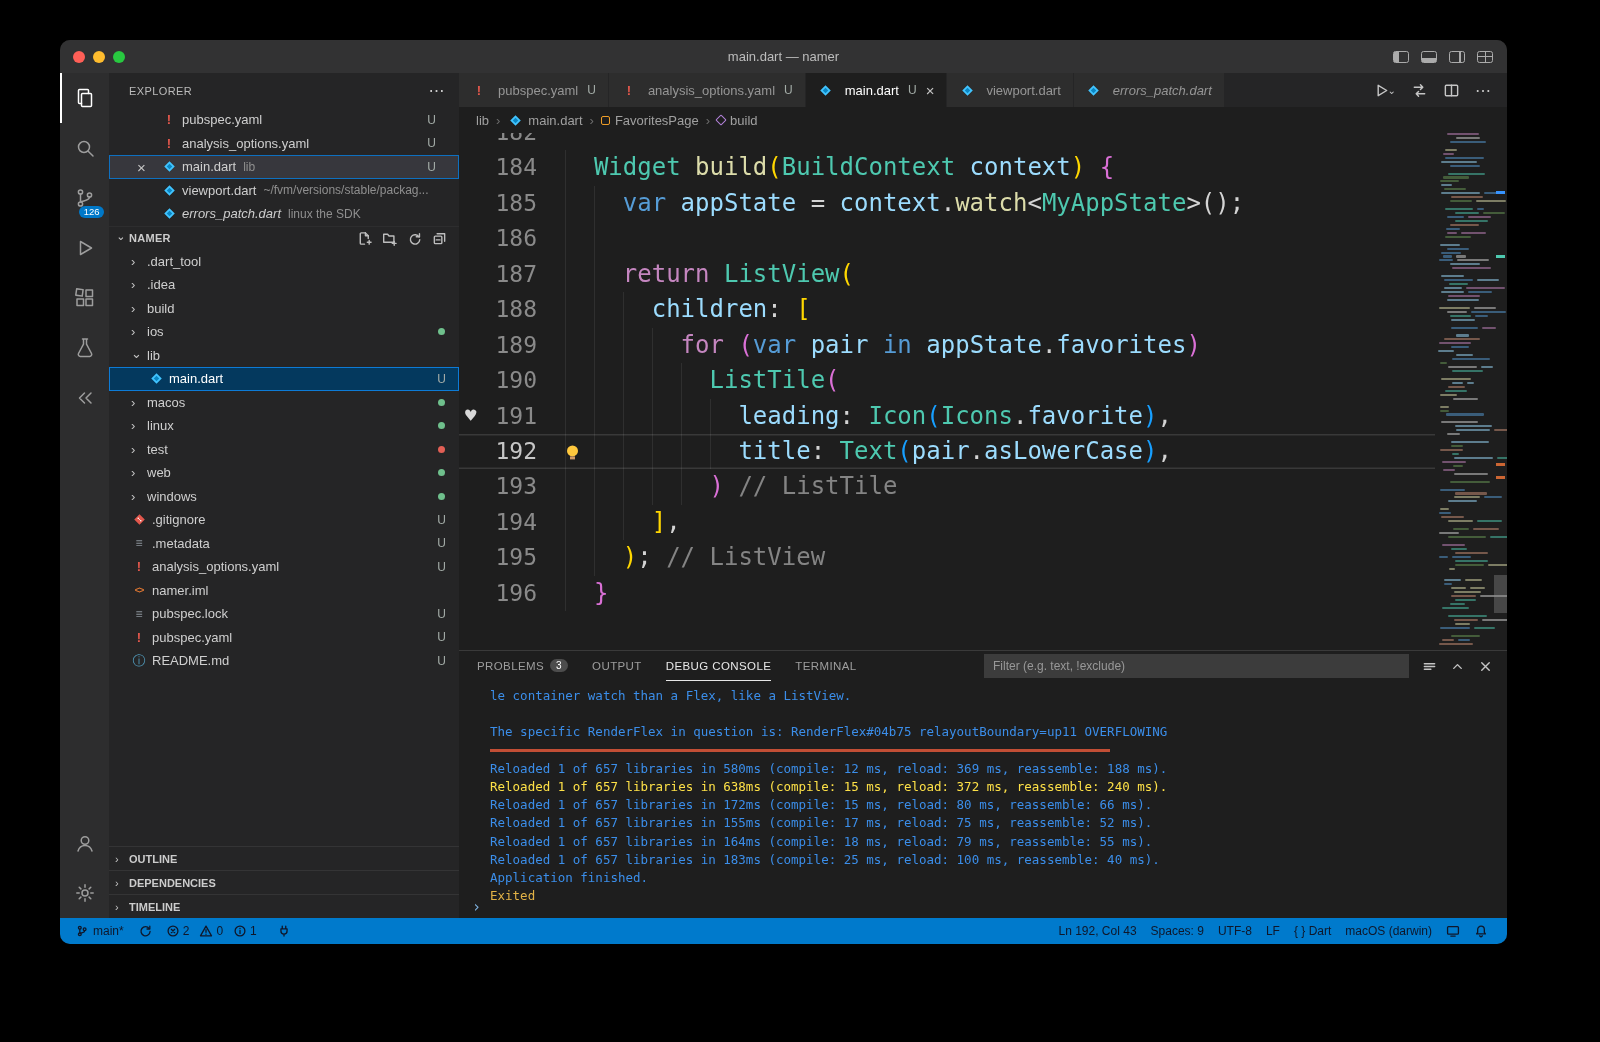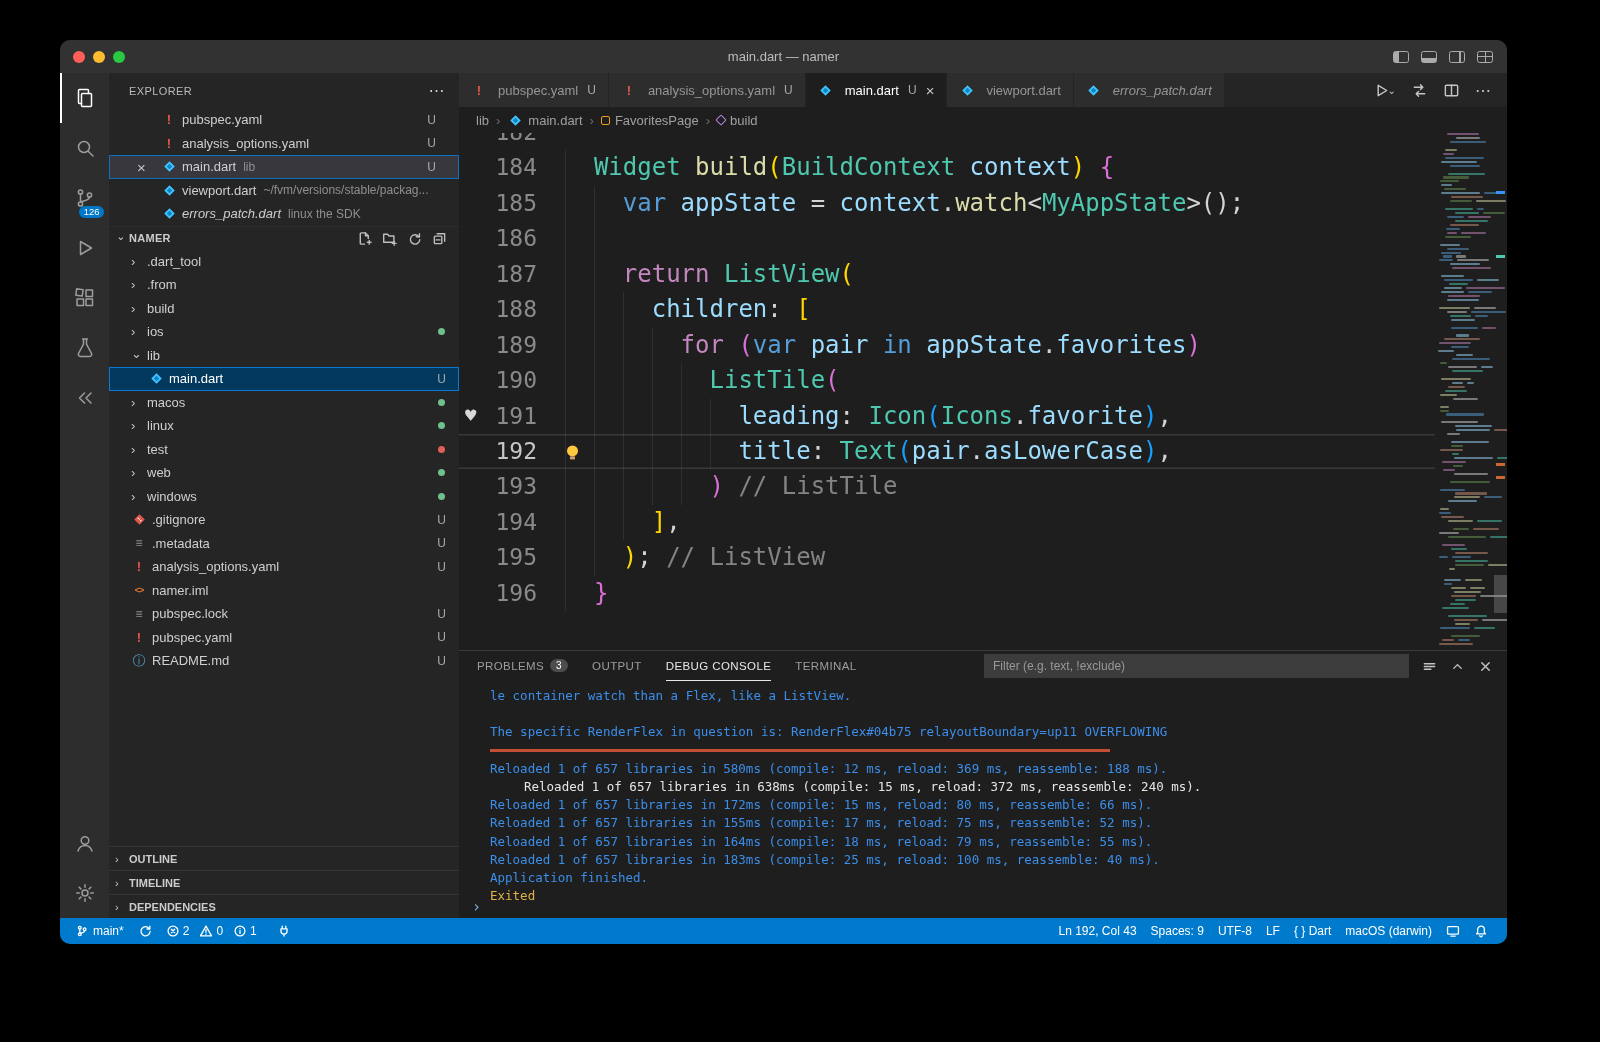--- a/index.html
+++ b/index.html
@@ -122,21 +122,21 @@
   .filter::placeholder{color:#989898}
   .panel-right .pi{color:#c5c5c5;display:inline-flex;cursor:pointer}
   .panel-right svg{width:15px;height:15px}
   .console{flex:1;overflow:hidden;padding:6px 0 0 31px;font-family:"DejaVu Sans Mono",monospace;font-size:12.5px;line-height:18.2px}
   .con-line{white-space:pre}
   .con-rule{height:18.2px;position:relative}
   .con-rule::before{content:'';position:absolute;left:0;top:7px;width:620px;height:3px;background:#c24e35}
   .prompt{position:absolute;left:13px;bottom:2px;font-family:"DejaVu Sans Mono",monospace;font-size:15px;color:#7fb2e0}
 
   
-  .statusbar{flex:0 0 26px;background:#007acc;display:flex;align-items:center;color:#ffffff;font-size:12px}
+  .statusbar{flex:0 0 26px;background:#007acc;display:flex;align-items:center;color:#0f172a;font-size:12px}
   .sb-left{display:flex;align-items:center;height:100%;padding-left:8px}
   .sb-right{margin-left:auto;display:flex;align-items:center;height:100%;padding-right:12px}
   .st-item{display:flex;align-items:center;gap:4px;padding:0 7px;height:100%;cursor:pointer;white-space:nowrap}
   .st-item svg{width:14px;height:14px}
   .st-part{display:flex;align-items:center;gap:3px;margin-right:6px}
 </style>
 </head>
 <body>
 
 <div class="screen">
@@ -318,21 +318,21 @@
               </span>
             </span>
         </div>
         <div id="tree">
             <div class="side-row tr-row">
               <span class="tr-chev"></span>
               <span>.dart_tool</span>
             </div>
             <div class="side-row tr-row">
               <span class="tr-chev"></span>
-              <span>.from</span>
+              <span>.idea</span>
             </div>
             <div class="side-row tr-row">
               <span class="tr-chev"></span>
               <span>build</span>
             </div>
             <div class="side-row tr-row">
               <span class="tr-chev"></span>
               <span>ios</span>
               <span class="dot green"></span>
             </div>
@@ -418,25 +418,25 @@
             </div>
           </div>
         <div class="sb-fill"></div>
         <div id="bottom-sections">
             <div class="bottom-section">
               <span class="bs-chev"></span>
               <span>OUTLINE</span>
             </div>
             <div class="bottom-section">
               <span class="bs-chev"></span>
-              <span>TIMELINE</span>
+              <span>DEPENDENCIES</span>
             </div>
             <div class="bottom-section">
               <span class="bs-chev"></span>
-              <span>DEPENDENCIES</span>
+              <span>TIMELINE</span>
             </div>
           </div>
       </div>
 
       <div class="editor-col">
         <div class="tabsrow">
           <div class="tabs" id="tabs">
               <div class="tab">
                 <span class="fi fi-yaml">!</span>
                 <span>pubspec.yaml</span>
@@ -769,21 +769,21 @@
                   </svg>
                 </span>
             </div>
           </div>
           <div class="console" id="console">
               <div class="con-line" style="color: rgb(59, 142, 234);">le container watch than a Flex, like a ListView.</div>
               <div class="con-line"> </div>
               <div class="con-line" style="color: rgb(59, 142, 234);">The specific RenderFlex in question is: RenderFlex#04b75 relayoutBoundary=up11 OVERFLOWING</div>
               <div class="con-rule"></div>
               <div class="con-line" style="color: rgb(59, 142, 234);">Reloaded 1 of 657 libraries in 580ms (compile: 12 ms, reload: 369 ms, reassemble: 188 ms).</div>
-              <div class="con-line" style="color: #e5e5e5; margin-left: 34px;">Reloaded 1 of 657 libraries in 638ms (compile: 15 ms, reload: 372 ms, reassemble: 240 ms).</div>
+              <div class="con-line" style="color: #fde047;">Reloaded 1 of 657 libraries in 638ms (compile: 15 ms, reload: 372 ms, reassemble: 240 ms).</div>
               <div class="con-line" style="color: rgb(59, 142, 234);">Reloaded 1 of 657 libraries in 172ms (compile: 15 ms, reload: 80 ms, reassemble: 66 ms).</div>
               <div class="con-line" style="color: rgb(59, 142, 234);">Reloaded 1 of 657 libraries in 155ms (compile: 17 ms, reload: 75 ms, reassemble: 52 ms).</div>
               <div class="con-line" style="color: rgb(59, 142, 234);">Reloaded 1 of 657 libraries in 164ms (compile: 18 ms, reload: 79 ms, reassemble: 55 ms).</div>
               <div class="con-line" style="color: rgb(59, 142, 234);">Reloaded 1 of 657 libraries in 183ms (compile: 25 ms, reload: 100 ms, reassemble: 40 ms).</div>
               <div class="con-line" style="color: rgb(59, 142, 234);">Application finished.</div>
               <div class="con-line" style="color: rgb(226, 178, 70);">Exited</div>
             </div>
           <div class="prompt">›</div>
         </div>
       </div>

